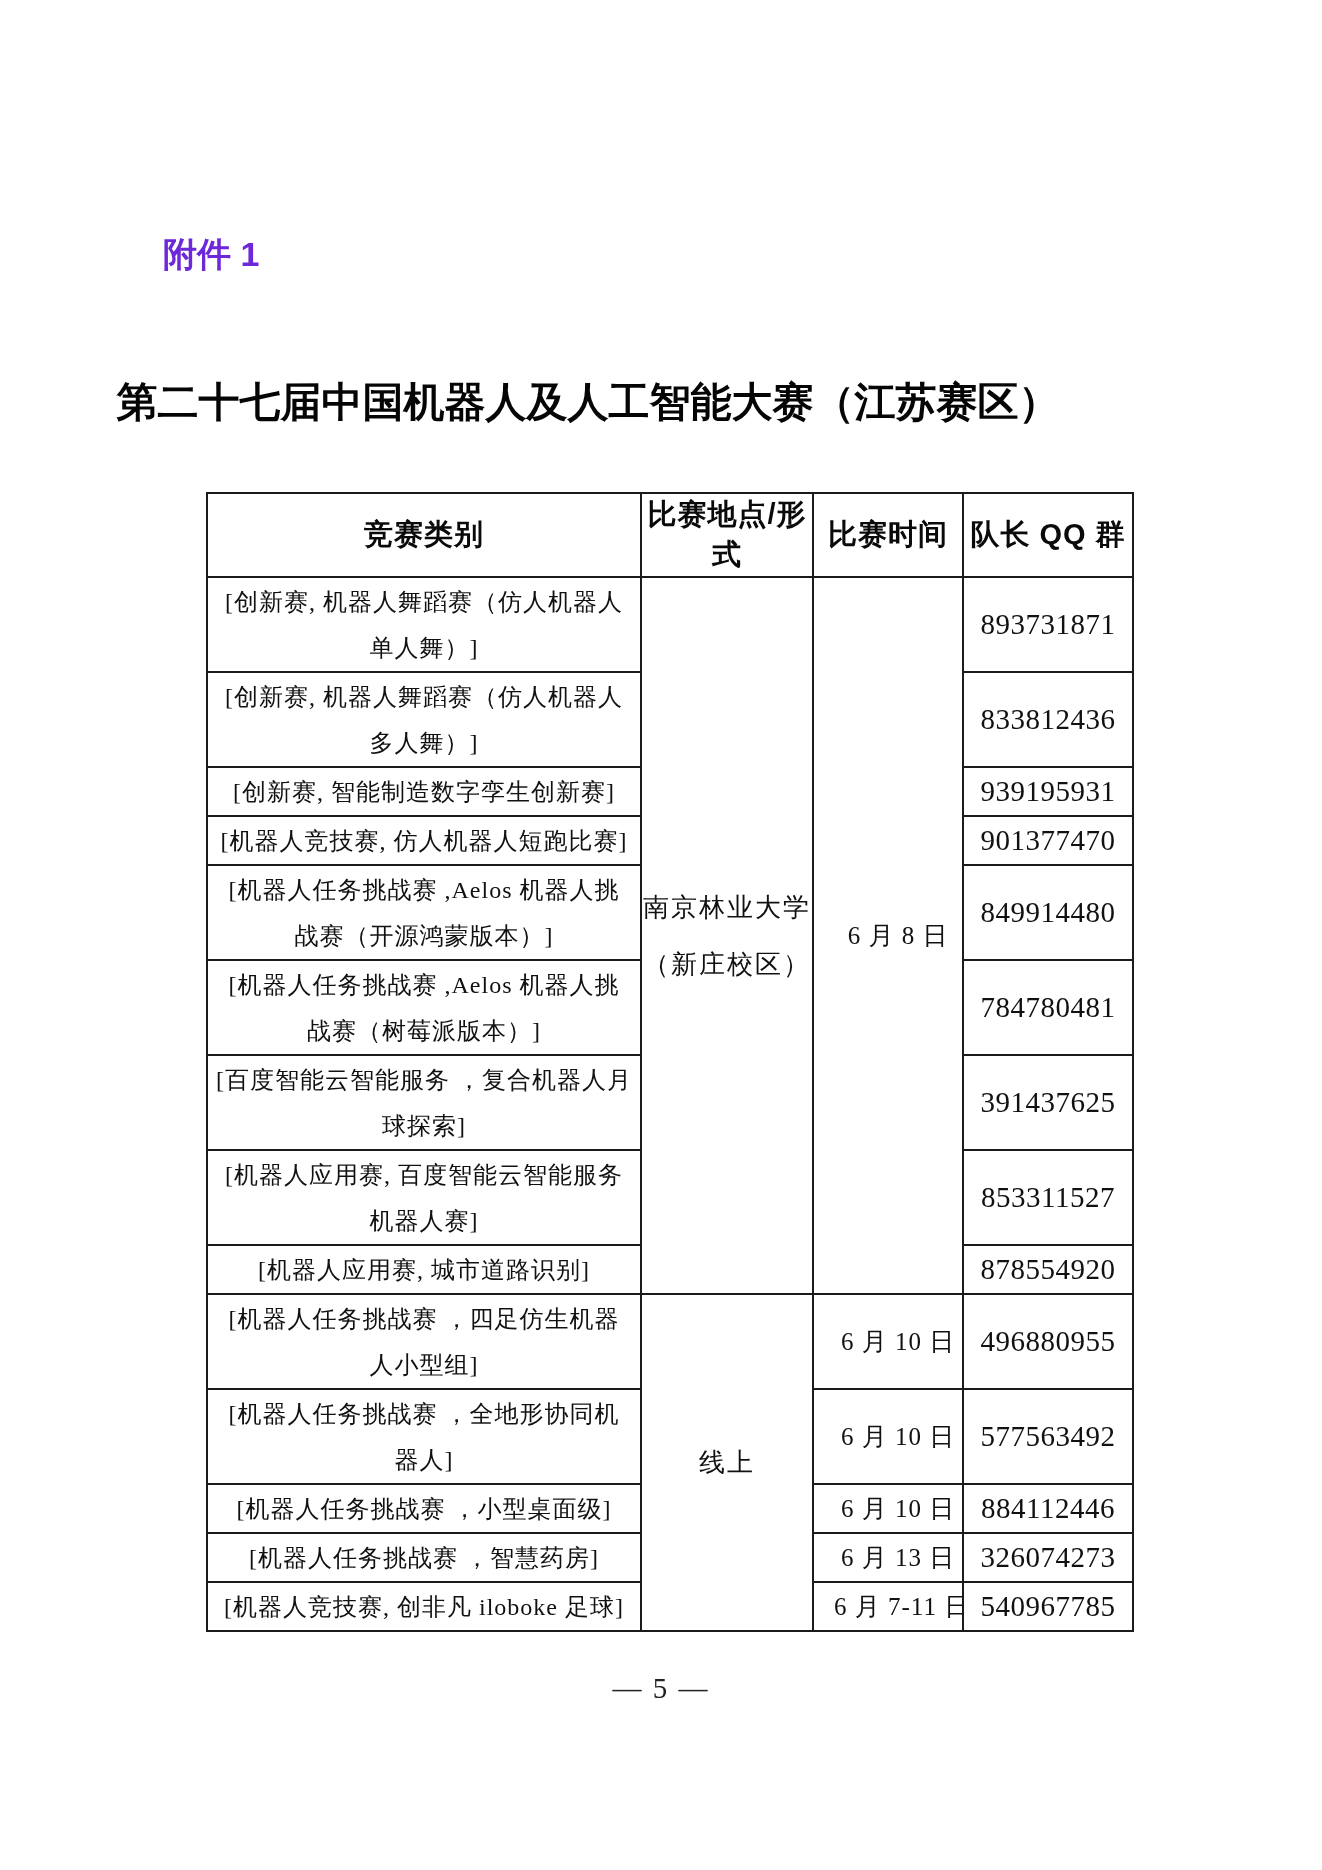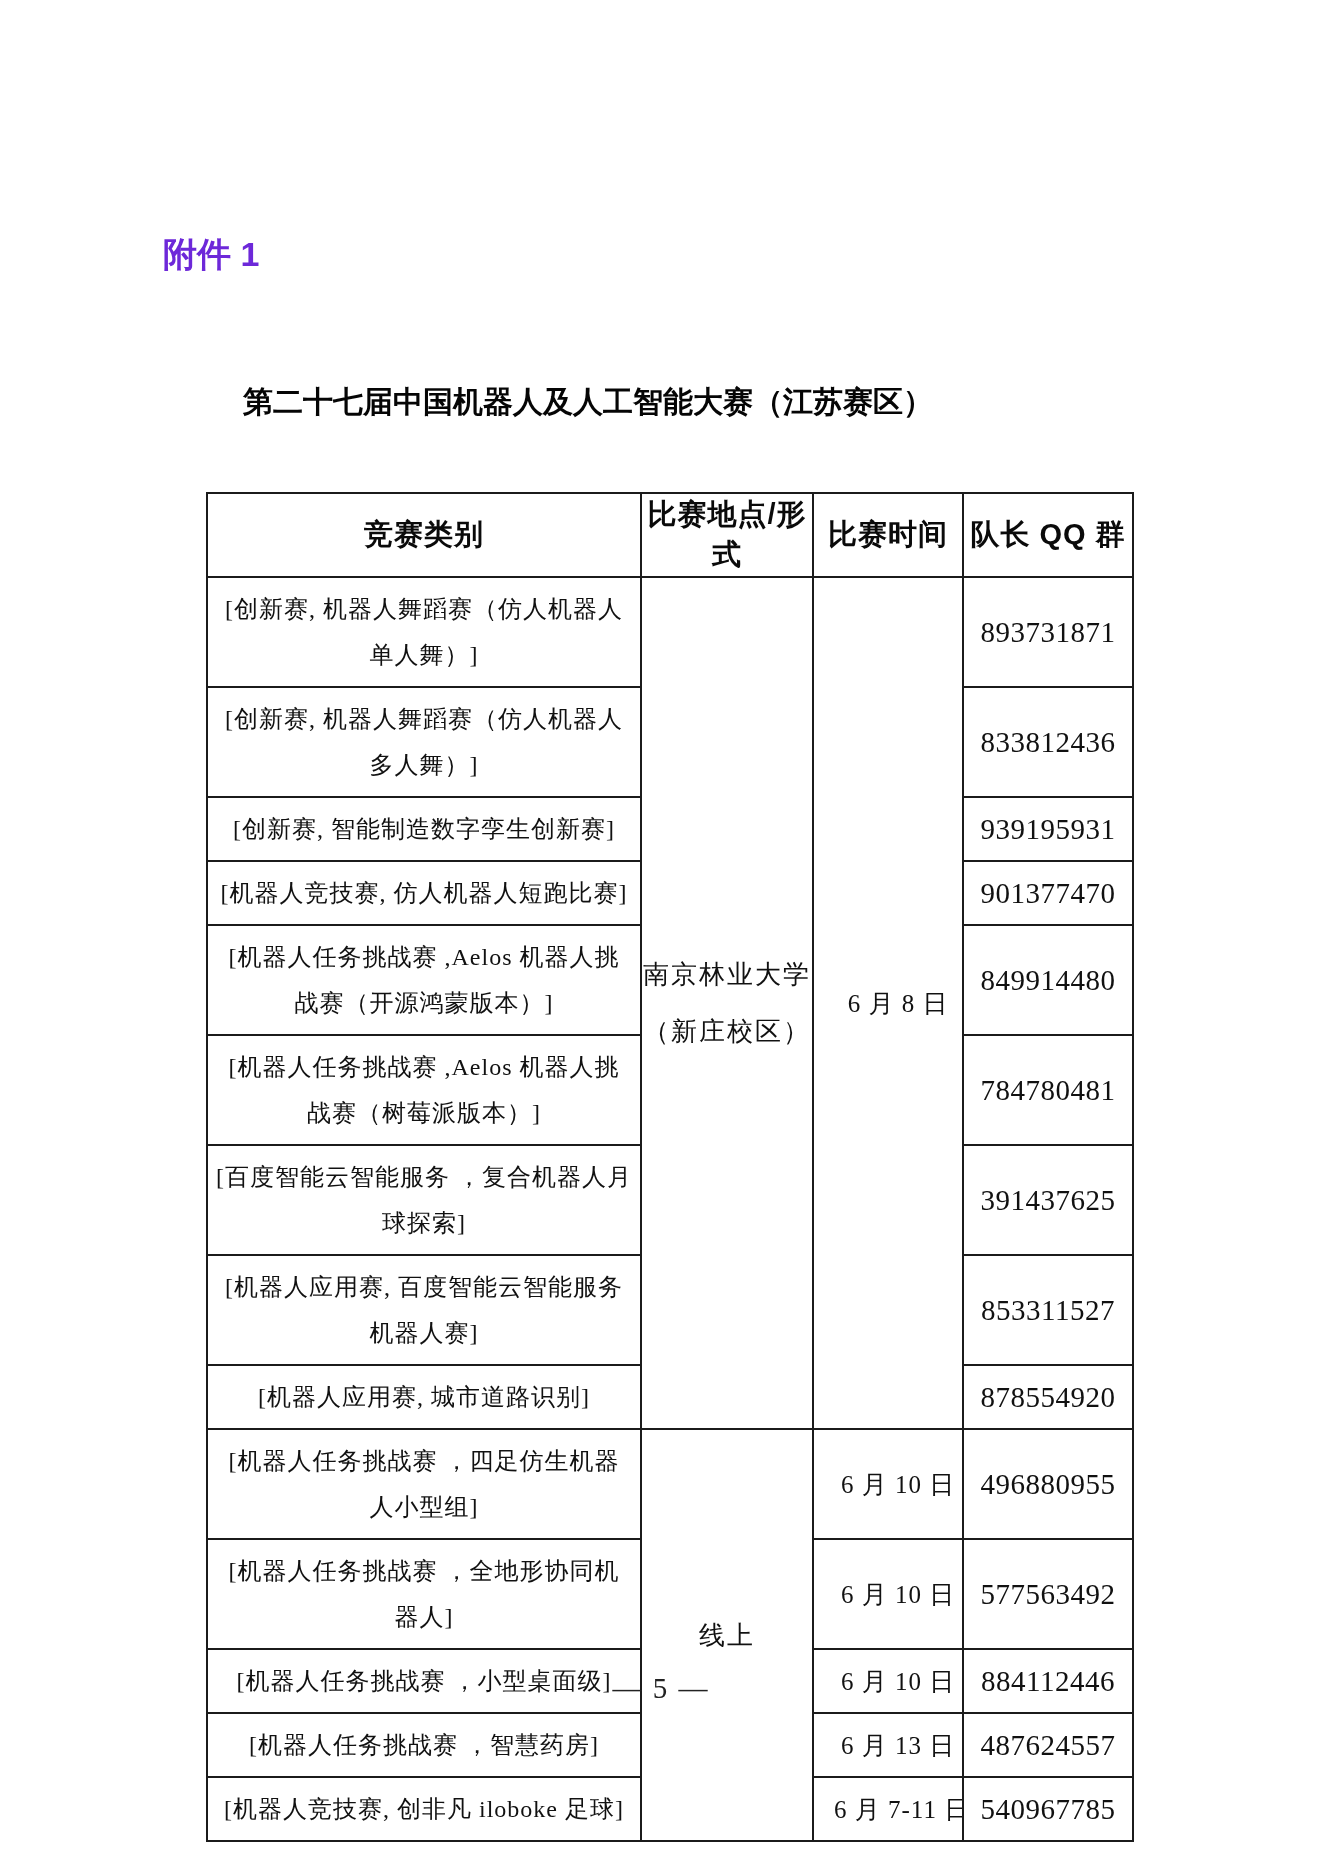--- a/index.html
+++ b/index.html
@@ -12,21 +12,21 @@
   }
   .attachment-label {
     position: absolute; left: 163px; top: 232px;
     font-family: "Liberation Sans", "DejaVu Sans", sans-serif;
     font-weight: 600; font-size: 34px; color: #6d28d9;
   }
   .doc-title {
     position: absolute; left: 0; top: 368px; width: 1176px;
     text-align: center;
     font-family: "Liberation Serif", "DejaVu Serif", serif;
-    font-weight: 700; font-size: 30px; line-height: 68px; color: #050505;
+    font-weight: 700; font-size: 41px; line-height: 68px; color: #050505;
   }
   table.comp-table {
     position: absolute; left: 206px; top: 492px;
     width: 926px;
     border-collapse: collapse;
     table-layout: fixed;
   }
   table.comp-table th, table.comp-table td {
     border: 2px solid #1b1b1b;
     vertical-align: middle;
@@ -36,21 +36,21 @@
   tr.hdr { height: 84px; }
   tr.h2 { height: 95px; }
   tr.h1 { height: 49px; }
   th.hcell {
     font-family: "Liberation Sans", "DejaVu Sans", sans-serif;
     font-weight: 700; font-size: 29px; color: #0a0a0a;
     letter-spacing: 1px;
   }
   td.cat {
     font-size: 24px; letter-spacing: 1px; line-height: 46px;
-    white-space: pre-line; padding: 8px 3px; border-radius: 21px;
+    white-space: pre-line; padding: 0 3px; border-radius: 21px;
   }
   td.loc {
     font-size: 26px; letter-spacing: 2px; line-height: 57px;
     white-space: pre-line;
   }
   td.time { font-size: 25px; letter-spacing: 1px; white-space: nowrap; padding-left: 20px; }
   td.qq { font-size: 29px; letter-spacing: 0.5px; }
   .page-number {
     position: absolute; left: 0; top: 1672px; width: 1322px;
     text-align: center; font-size: 29px; color: #222222;
@@ -141,21 +141,21 @@
     <td class="qq">577563492</td>
   </tr>
   <tr class="h1">
     <td class="cat">[机器人任务挑战赛 ，小型桌面级]</td>
     <td class="time">6 月 10 日</td>
     <td class="qq">884112446</td>
   </tr>
   <tr class="h1">
     <td class="cat">[机器人任务挑战赛 ，智慧药房]</td>
     <td class="time">6 月 13 日</td>
-    <td class="qq">487624557</td>
+    <td class="qq">326074273</td>
   </tr>
   <tr class="h1">
     <td class="cat">[机器人竞技赛, 创非凡 iloboke 足球]</td>
     <td class="time">6 月 7-11 日</td>
     <td class="qq">540967785</td>
   </tr>
 </tbody>
   </table>
 
 <div class="page-number">— 5 —</div>

